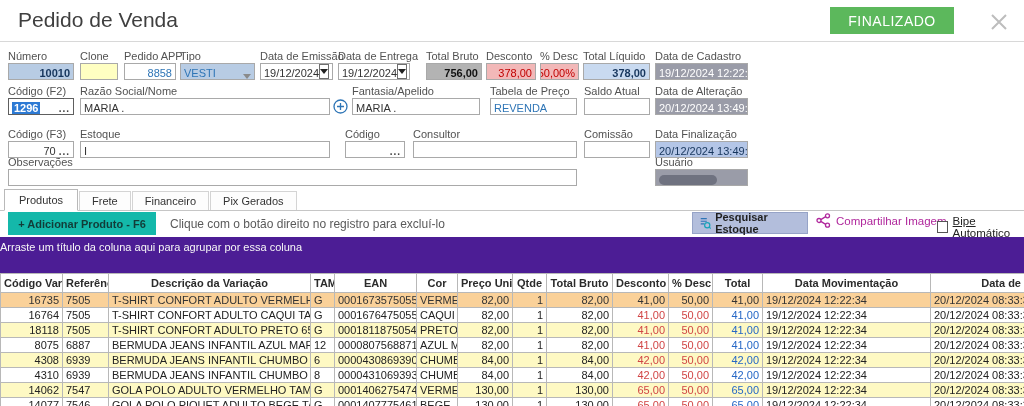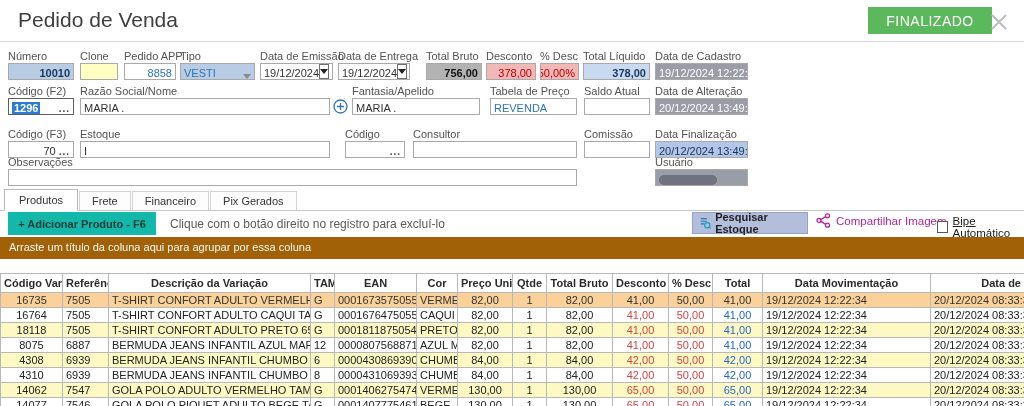--- a/index.html
+++ b/index.html
@@ -1,20 +1,20 @@
 <!DOCTYPE html>
 <html><head>
 <meta charset="utf-8">
 <style>
   html,body{margin:0;padding:0;width:1024px;height:406px;background:#fff;
     font-family:"Liberation Sans","DejaVu Sans",sans-serif;overflow:hidden;position:relative;}
   .abs{position:absolute;}
   
   .title{left:18px;top:8px;font-size:21px;color:#3f3f3f;}
-  .status-badge{left:868px;top:7px;width:124px;height:27px;background:#5cb85c;color:#fff;
+  .status-badge{left:830px;top:7px;width:124px;height:27px;background:#5cb85c;color:#fff;
     font-size:14px;display:flex;align-items:center;justify-content:center;letter-spacing:.5px;}
   .close-btn{left:988px;top:11px;width:22px;height:22px;cursor:pointer;}
   .hdr-divider{left:0;top:41px;width:1024px;height:1px;background:#d8d8d8;}
   
   .fld{position:absolute;}
   .lb{font-size:11px;color:#525252;height:11px;line-height:11px;margin-bottom:1px;white-space:nowrap;}
   .box{height:17px;border:1px solid #a9a9a9;background:#fff;box-sizing:border-box;
     display:flex;align-items:flex-end;padding:0 3px;font-size:11px;color:#333;overflow:hidden;white-space:nowrap;}
   .r{justify-content:flex-end;}
   .bg-blue{background:#b8cce4;}
@@ -48,29 +48,29 @@
     font-size:11px;font-weight:bold;display:flex;align-items:center;justify-content:center;cursor:pointer;}
   .hint{left:170px;top:217px;font-size:12px;color:#5a5a5a;}
   .search-btn{left:692px;top:212px;width:116px;height:22px;background:#b3bedc;border:1px solid #96a3c7;
     box-sizing:border-box;display:flex;align-items:center;gap:4px;padding:0 6px;font-size:11px;
     font-weight:bold;color:#1f1f1f;cursor:pointer;}
   .share-link{left:816px;top:213px;display:flex;align-items:center;gap:5px;font-size:11.5px;
     color:#b0279c;cursor:pointer;}
   .beep-check{left:937px;top:215px;display:flex;align-items:center;gap:5px;font-size:11.5px;color:#222;cursor:pointer;text-decoration:underline;}
   .cbx{width:12px;height:12px;border:1px solid #555;background:#fff;box-sizing:border-box;}
   
-  .groupband{left:0;top:237px;width:1024px;height:22px;background:#a16207;color:#f7f7f7;
-    font-size:11px;line-height:21px;padding-left:9px;box-sizing:border-box;}
+  .groupband{left:0;top:237px;width:1024px;height:36px;background:#4c1d95;color:#f7f7f7;
+    font-size:11px;line-height:21px;padding-left:0;box-sizing:border-box;}
   .gridwrap{left:0;top:258px;width:908px;margin-top:15px;}
   table{border-collapse:collapse;table-layout:fixed;width:1024px;}
   th,td{border:1px solid #b8b8b8;font-size:11px;padding:0 3px;white-space:nowrap;overflow:hidden;box-sizing:border-box;}
   th{height:19px;font-weight:bold;color:#2b2b2b;text-align:center;background:#fff;}
   th.hr{text-align:right;}
   td{height:15px;color:#222;}
-  td.num{text-align:center;}
+  td.num{text-align:right;}
   td.neg{color:#d14545;}
   td.pos{color:#2567c6;}
   tr.alt td{background:#fef9c3;}
   tr.sel td{background:#fad199;color:#333;}
   tr.sel td.neg,tr.sel td.pos{color:#333;}
 </style>
 </head>
 <body>
 
 <div class="abs title">Pedido de Venda</div>

